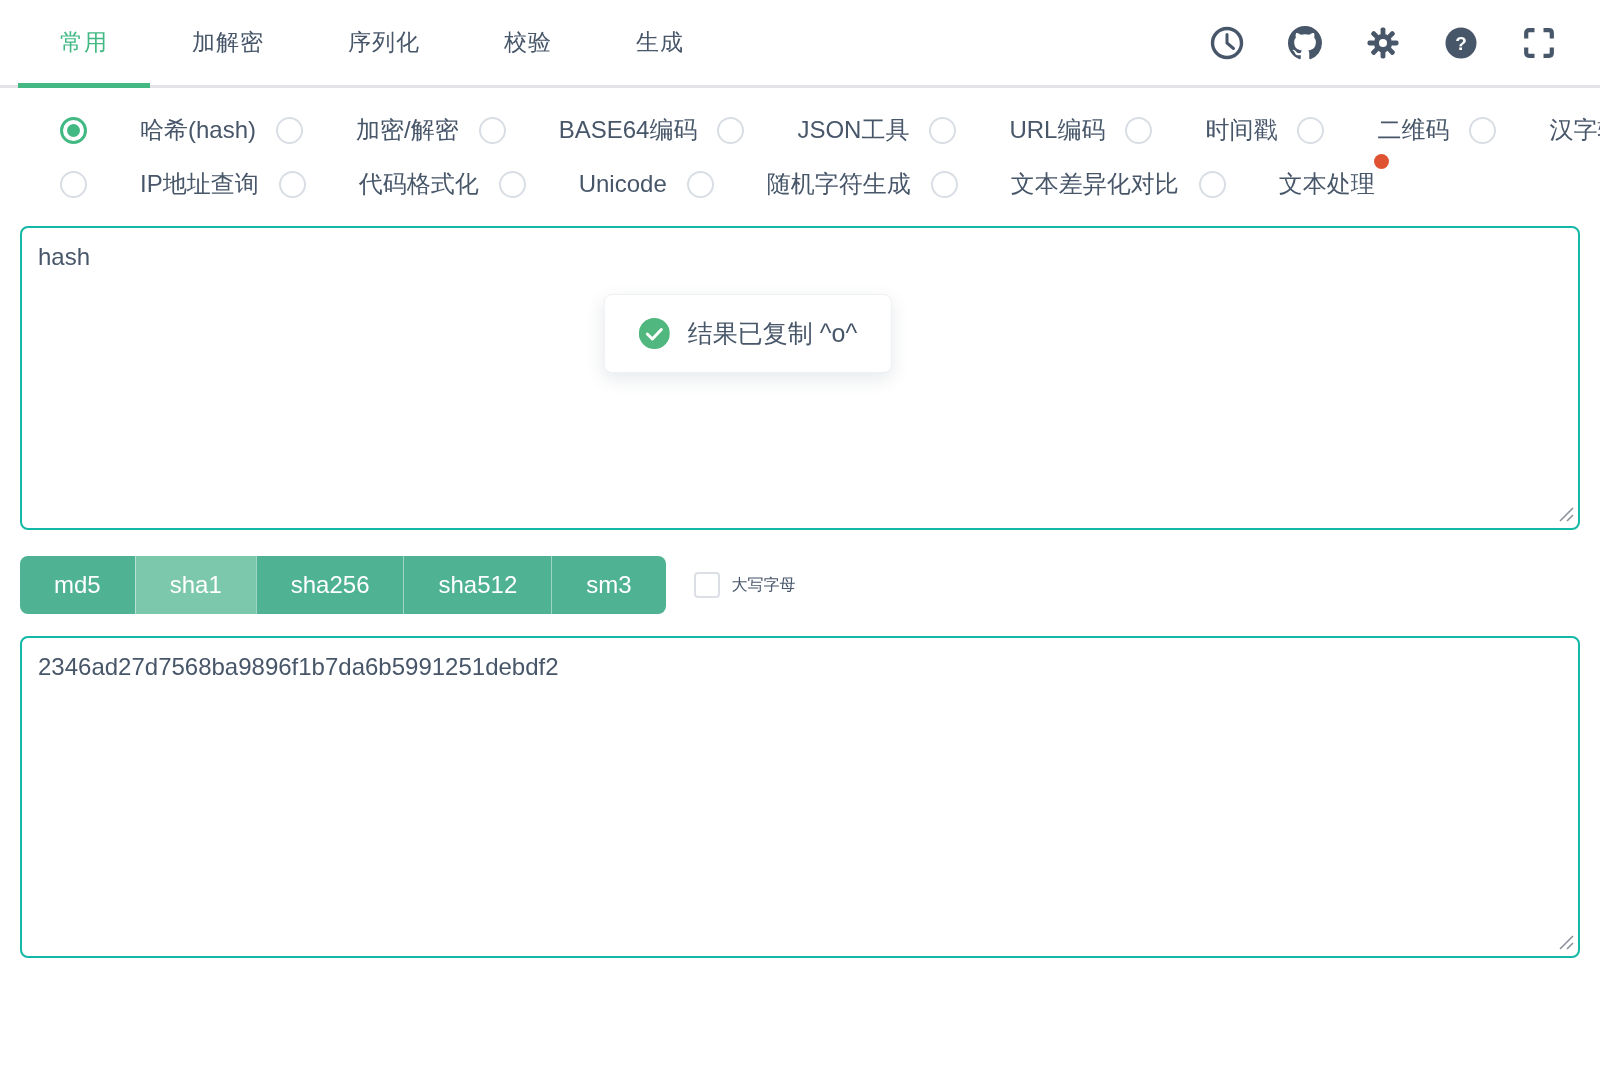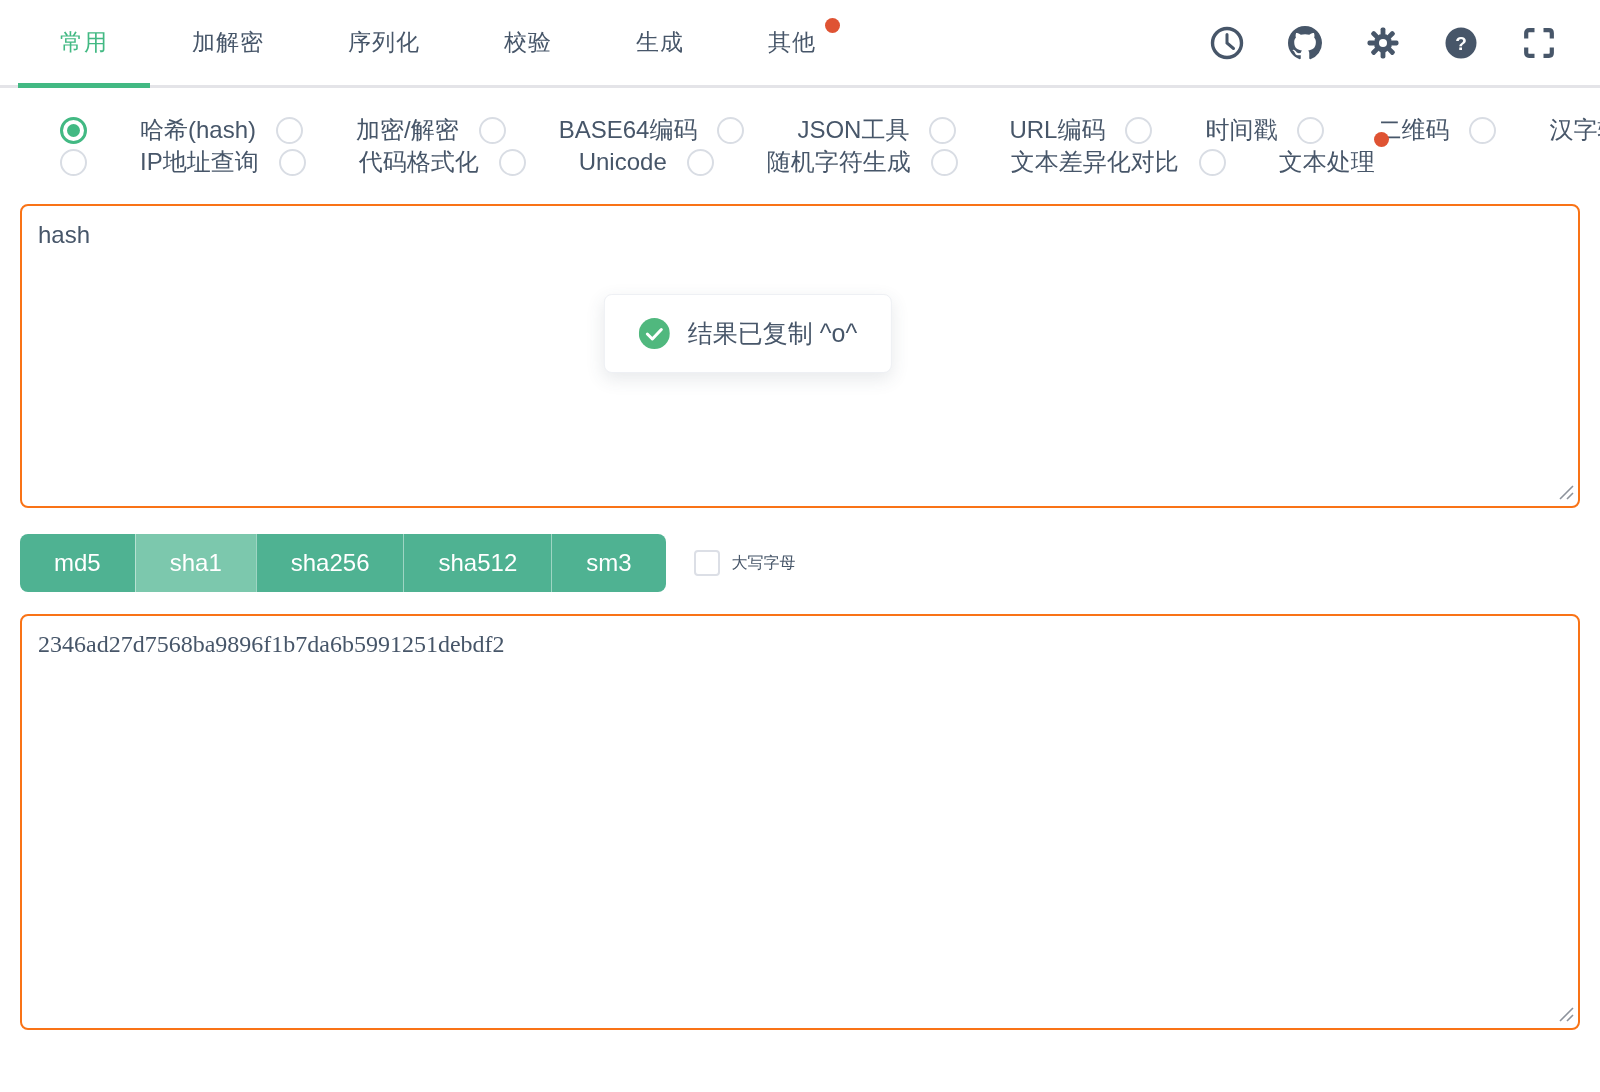--- a/index.html
+++ b/index.html
@@ -28,21 +28,21 @@
   .tab .dot{
     position:absolute; top:18px; right:18px; width:15px; height:15px;
     border-radius:50%; background:#df5333;
   }
   .header-icons{ margin-left:auto; display:flex; align-items:center; gap:44px; }
   .hicon{ width:34px; height:34px; cursor:pointer; display:block; }
 
   
   .tools{ padding:26px 60px 0; }
   .tool-row{ display:flex; align-items:center; gap:20px; }
-  .tool-row + .tool-row{ }
+  .tool-row + .tool-row{ margin-top:22px; }
   .radio-item{ display:flex; align-items:center; cursor:pointer; position:relative;gap:39px; }
   .radio-circle{
     width:27px; height:27px; border-radius:50%;
     border:2px solid #d9dde4; background:#fff; flex:0 0 auto;
   }
   .radio-item.selected .radio-circle{
     border:3px solid #42b983; position:relative;
   }
   .radio-item.selected .radio-circle::after{
     content:""; position:absolute; left:50%; top:50%; width:13px; height:13px;
@@ -50,28 +50,28 @@
   }
   .radio-label{ font-size:24px; margin-left:14px; color:#475669; white-space:nowrap; }
   .radio-item .dot{
     position:absolute; top:-14px; right:-14px; width:15px; height:15px;
     border-radius:50%; background:#df5333;
   }
 
   
   .ta-wrap{ position:relative; margin:26px 20px 0; }
   .ta-wrap textarea{
-    display:block; width:100%; border:2px solid #f97316; border-radius:8px;
+    display:block; width:100%; border:2px solid #14b8a6; border-radius:8px;
     padding:12px 16px; font-size:24px; color:#475669; resize:none; outline:none;
     font-family:"Liberation Sans","DejaVu Sans",sans-serif; background:#fff;
     line-height:1.4;
   }
   .ta-input textarea{ height:304px; }
   .ta-output{ margin-top:22px; }
-  .ta-output textarea{ height:416px;font-family:Liberation Serif, serif; }
+  .ta-output textarea{ height:322px; }
   .resize-handle{ position:absolute; right:5px; bottom:7px; width:18px; height:18px; cursor:nwse-resize; }
 
   
   .toast{
     position:absolute; top:294px; left:748px; transform:translateX(-50%);
     background:#fff; border:1px solid #eef0f4; border-radius:8px;
     box-shadow:0 6px 18px rgba(60,70,90,.12);
     display:flex; align-items:center; gap:18px; padding:22px 34px; z-index:20;
   }
   .toast-text{ font-size:25px; color:#475669; white-space:nowrap; }
@@ -106,24 +106,20 @@
       </div>
     <div class="tab">
         <span>序列化</span>
       </div>
     <div class="tab">
         <span>校验</span>
       </div>
     <div class="tab">
         <span>生成</span>
       </div>
-    <div class="tab">
-      <span>其他</span>
-      <span class="dot"></span>
-    </div>
   </div>
 
   <div class="header-icons">
 
     <svg class="hicon" viewBox="0 0 34 34">
       <circle cx="17" cy="17" r="14.5" fill="none" stroke="#475669" stroke-width="3.4"></circle>
       <path d="M17 8.5 V17 L23.5 22.5" fill="none" stroke="#475669" stroke-width="3" stroke-linecap="round"></path>
     </svg>
 
     <svg class="hicon" viewBox="0 0 16 16">

